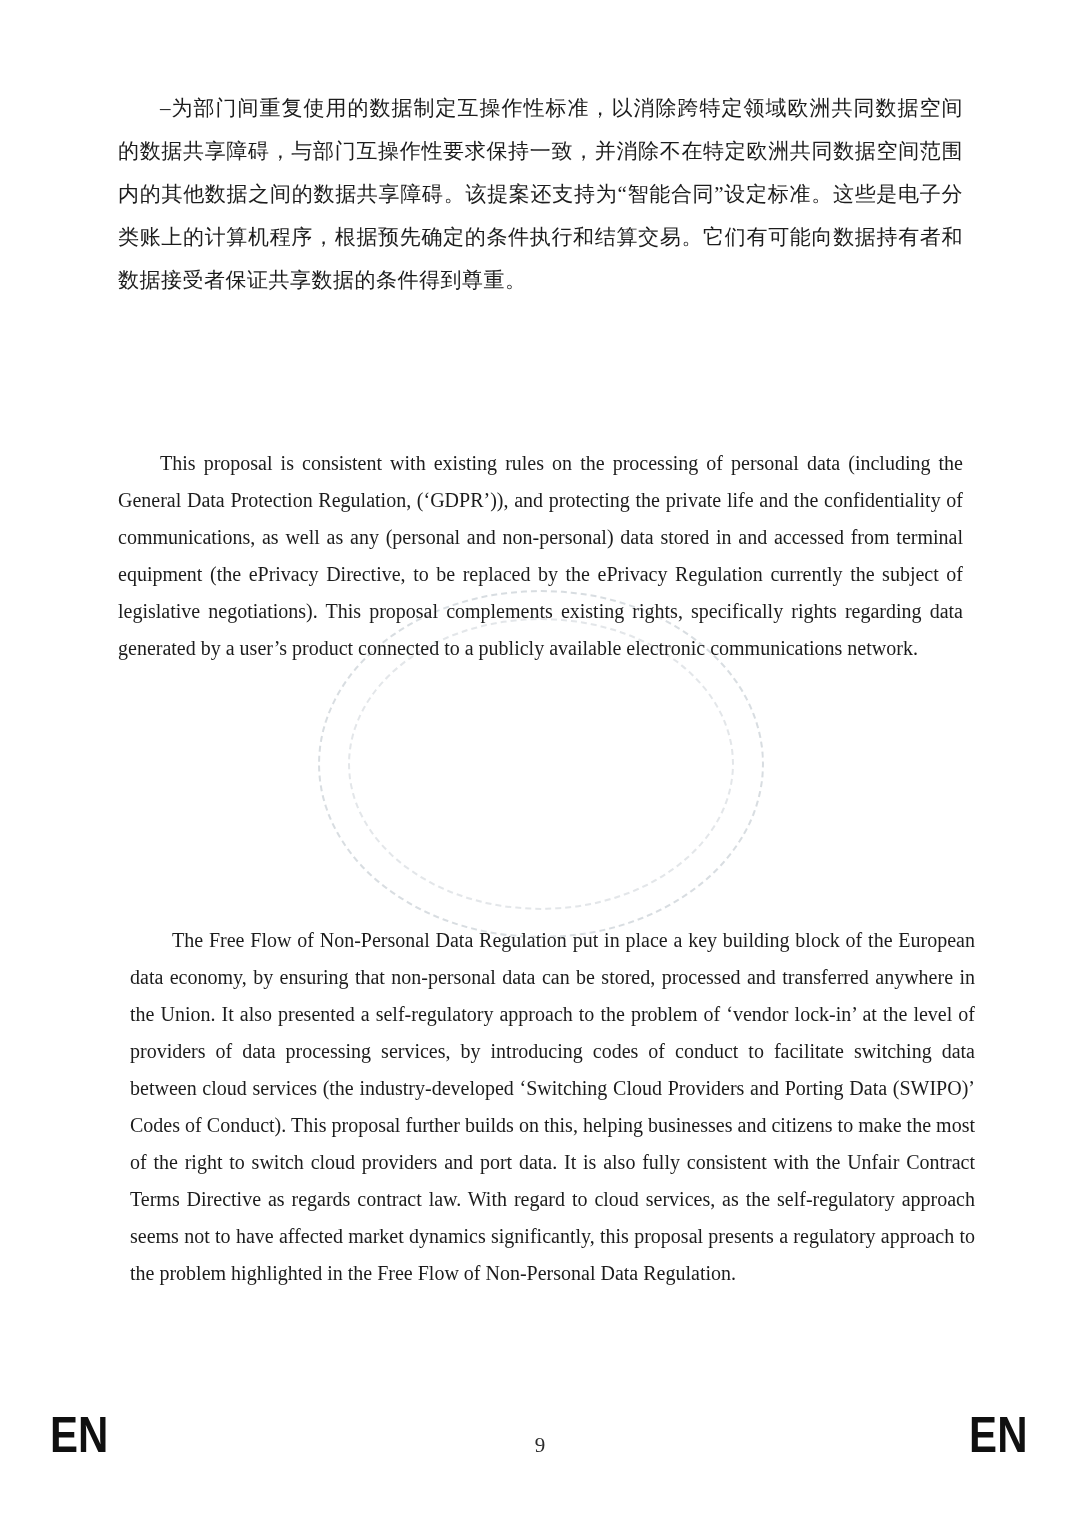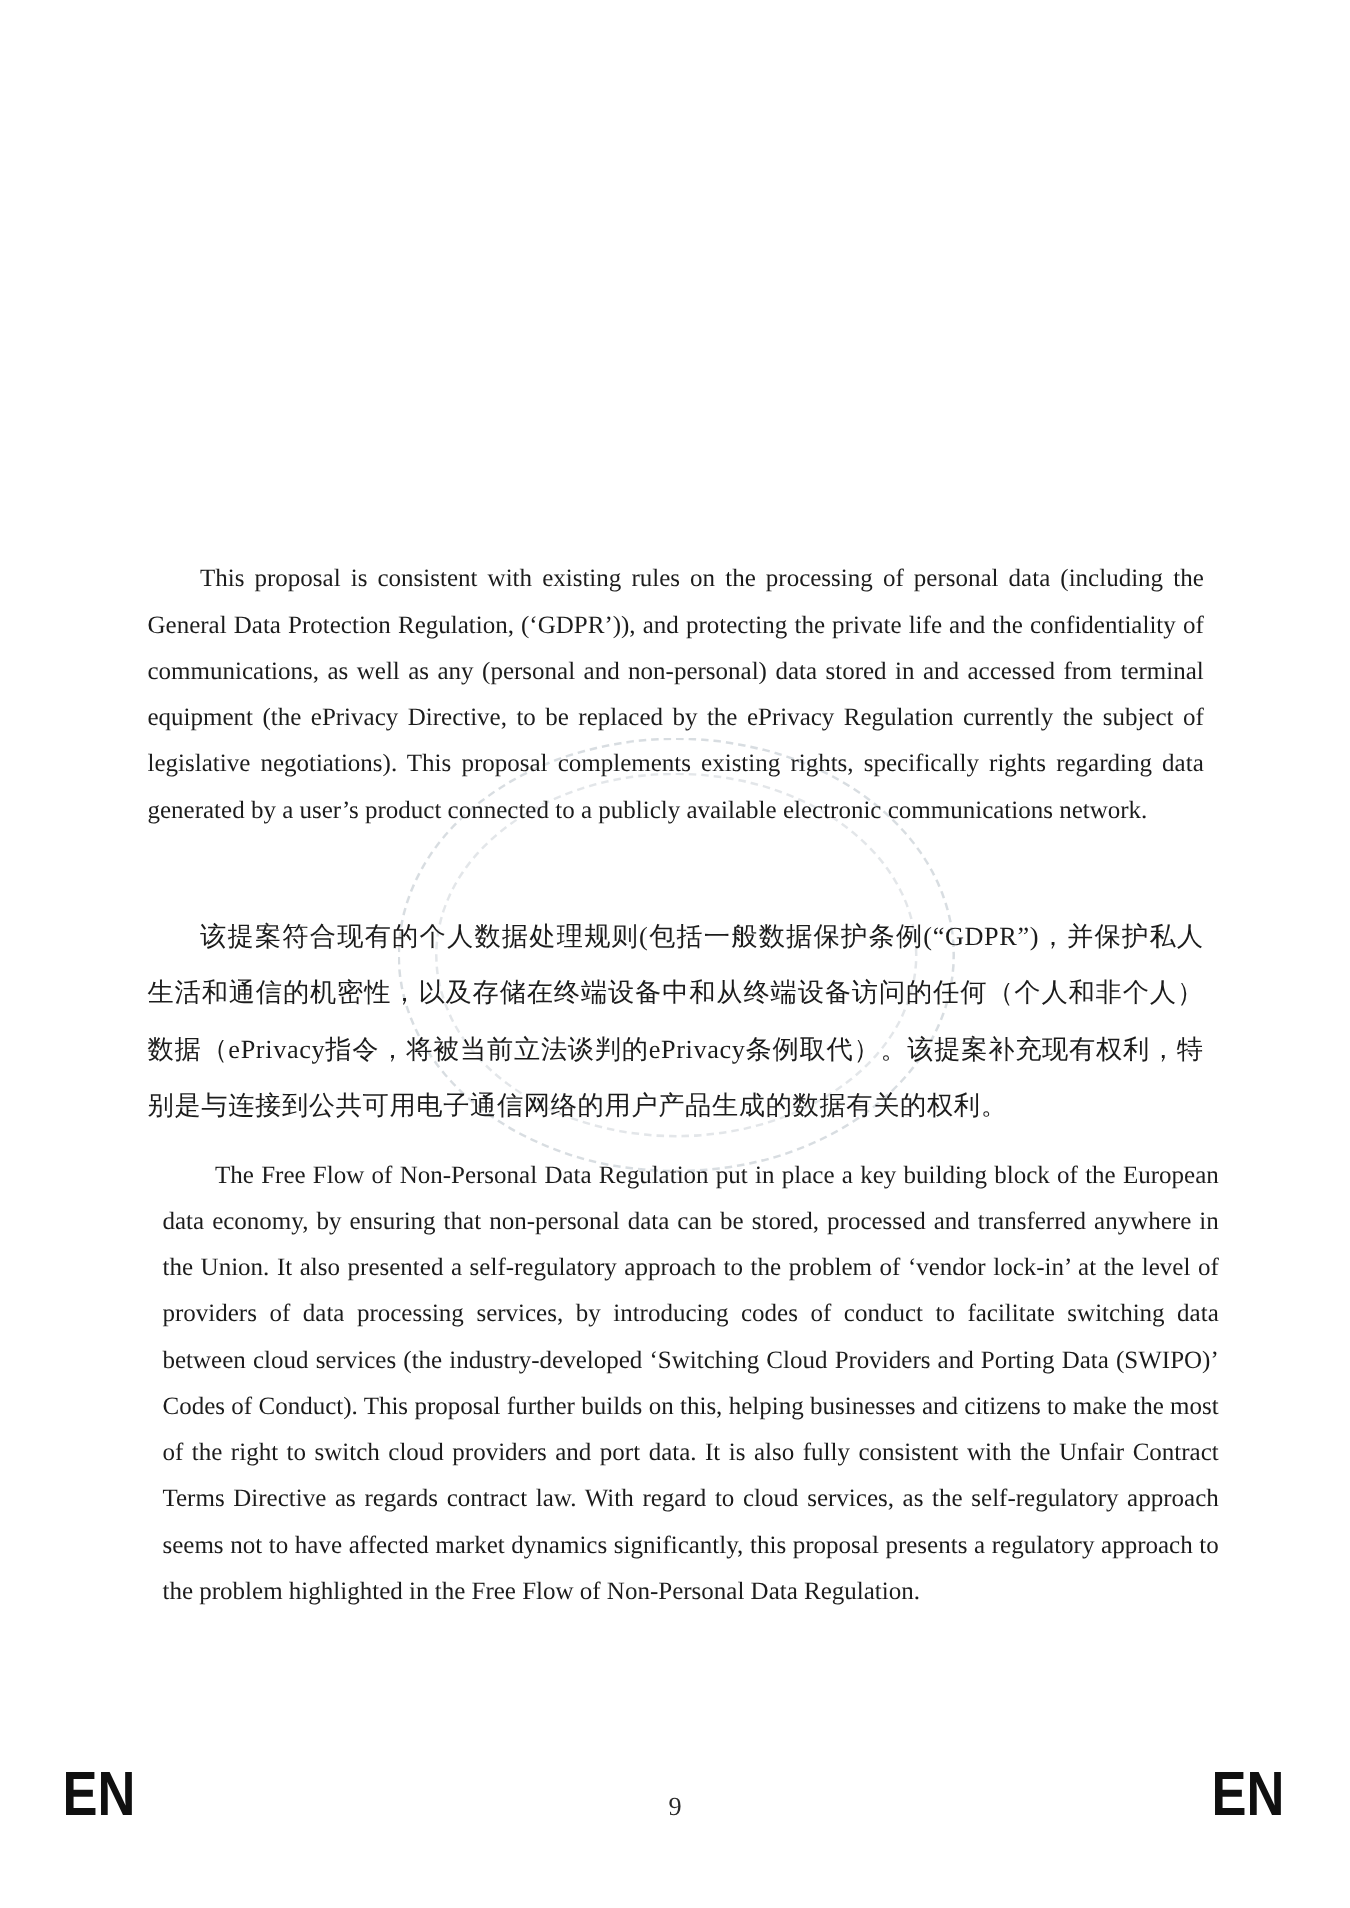--- a/index.html
+++ b/index.html
@@ -142,26 +142,26 @@
 </head>
 <body>
 
 <div class="page">
 
   <div class="watermark">
     <div class="wm-ring outer"></div>
     <div class="wm-ring inner"></div>
   </div>
 
+  <p class="para zh p1">–为部门间重复使用的数据制定互操作性标准，以消除跨特定领域欧洲共同数据空间的数据共享障碍，与部门互操作性要求保持一致，并消除不在特定欧洲共同数据空间范围内的其他数据之间的数据共享障碍。该提案还支持为“智能合同”设定标准。这些是电子分类账上的计算机程序，根据预先确定的条件执行和结算交易。它们有可能向数据持有者和数据接受者保证共享数据的条件得到尊重。</p>
 
 
 
   <p class="para en p2">This proposal is consistent with existing rules on the processing of personal data (including the General Data Protection Regulation, (‘GDPR’)), and protecting the private life and the confidentiality of communications, as well as any (personal and non-personal) data stored in and accessed from terminal equipment (the ePrivacy Directive, to be replaced by the ePrivacy Regulation currently the subject of legislative negotiations). This proposal complements existing rights, specifically rights regarding data generated by a user’s product connected to a publicly available electronic communications network.</p>
 
-  <p class="para zh p3">该提案符合现有的个人数据处理规则(包括一般数据保护条例(“GDPR”)，并保护私人生活和通信的机密性，以及存储在终端设备中和从终端设备访问的任何（个人和非个人）数据（ePrivacy指令，将被当前立法谈判的ePrivacy条例取代）。该提案补充现有权利，特别是与连接到公共可用电子通信网络的用户产品生成的数据有关的权利。</p>
 
   <p class="para en p4">The Free Flow of Non-Personal Data Regulation put in place a key building block of the European data economy, by ensuring that non-personal data can be stored, processed and transferred anywhere in the Union. It also presented a self-regulatory approach to the problem of ‘vendor lock-in’ at the level of providers of data processing services, by introducing codes of conduct to facilitate switching data between cloud services (the industry-developed ‘Switching Cloud Providers and Porting Data (SWIPO)’ Codes of Conduct). This proposal further builds on this, helping businesses and citizens to make the most of the right to switch cloud providers and port data. It is also fully consistent with the Unfair Contract Terms Directive as regards contract law. With regard to cloud services, as the self-regulatory approach seems not to have affected market dynamics significantly, this proposal presents a regulatory approach to the problem highlighted in the Free Flow of Non-Personal Data Regulation.</p>
 
 
   <div class="footer-en left">EN</div>
 
   <div class="page-number">9</div>
 
   <div class="footer-en right">EN</div>
 

